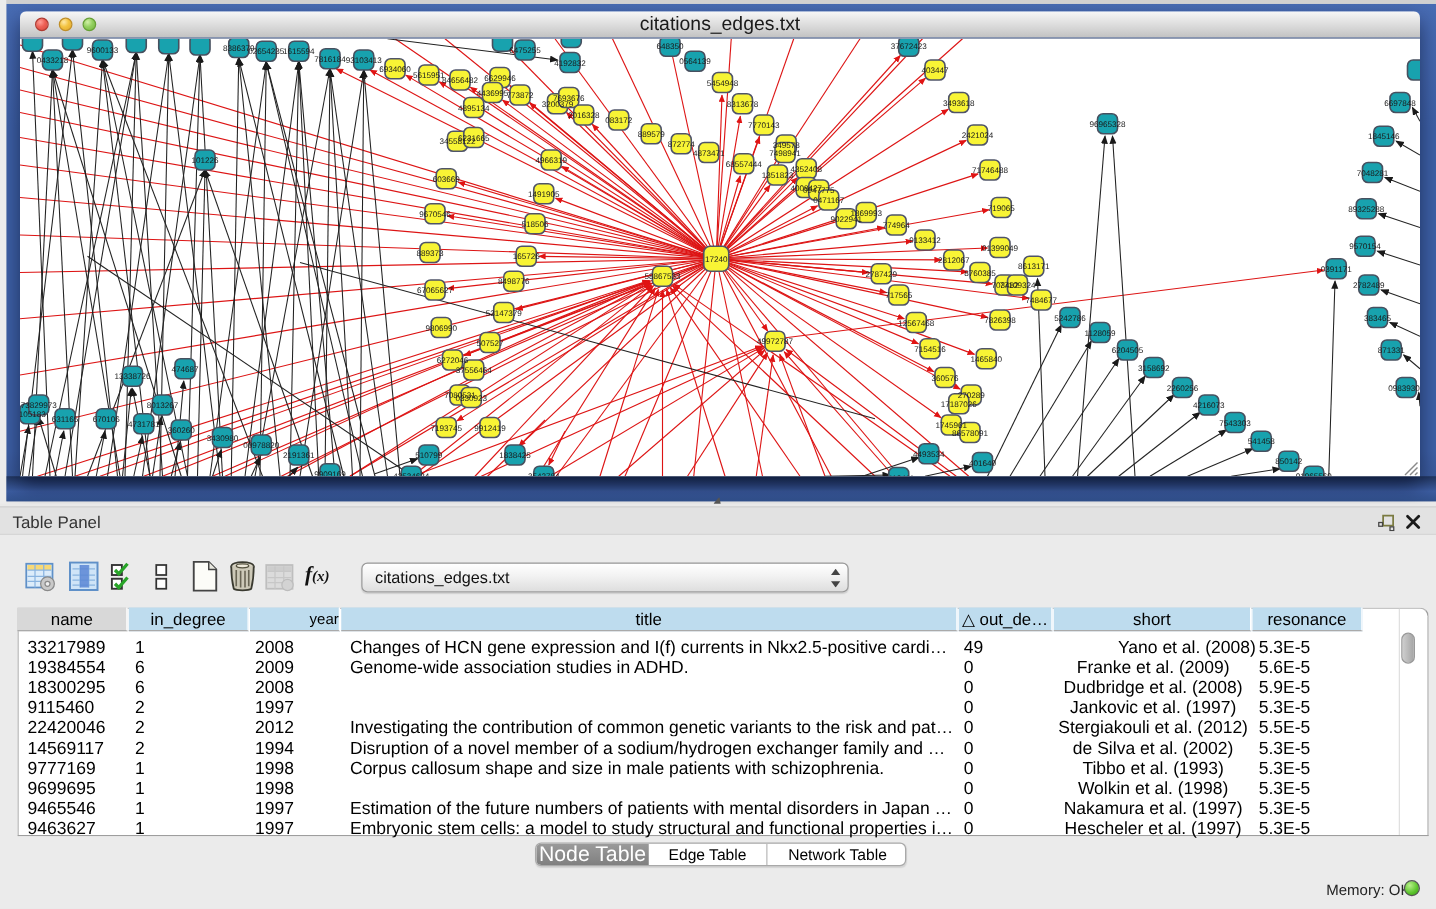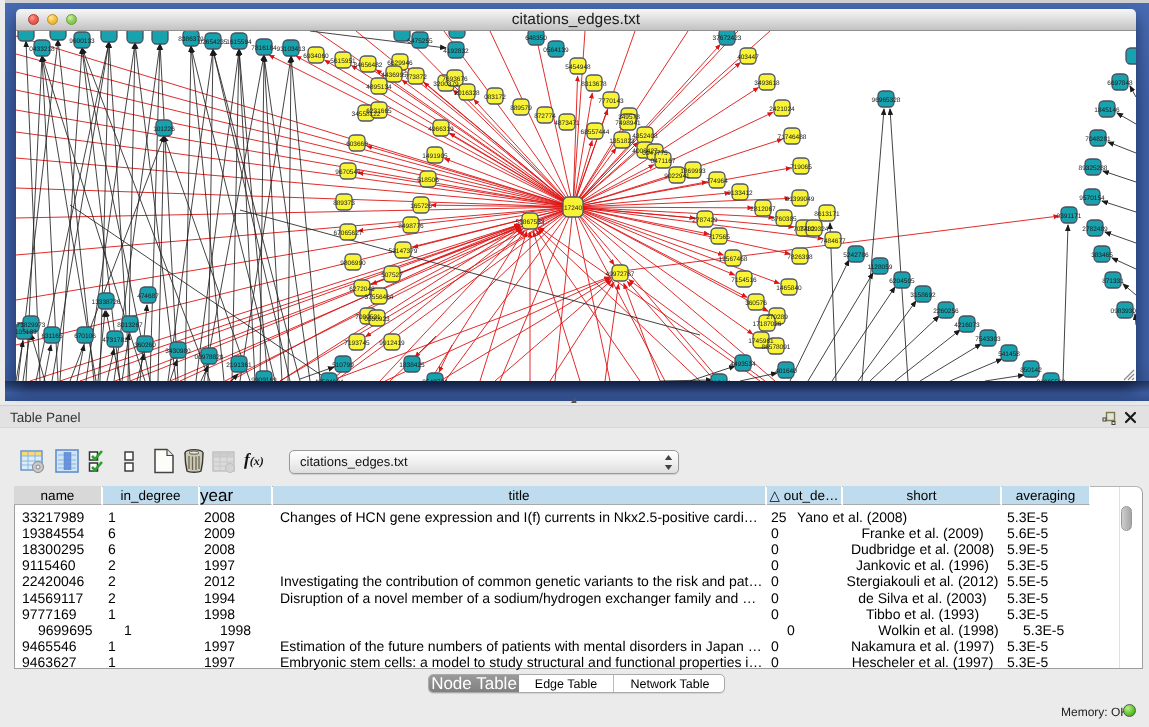--- a/index.html
+++ b/index.html
@@ -584,86 +584,88 @@
   <div class="abs" style="left:10px;top:0;font-size:13px;line-height:22px;color:#111">citations_edges.txt</div>
   <svg class="abs" style="left:374px;top:4px" width="9" height="15" viewBox="0 0 9 15">
     <path d="M4.5,0 L8.2,5 H0.8 Z" fill="#444"></path>
     <path d="M4.5,15 L8.2,10 H0.8 Z" fill="#444"></path>
   </svg>
 </div>
 
 <div class="abs" style="left:14px;top:486px;width:1129px;height:183px;background:#fff;border:1px solid #9e9e9e;border-top:1px solid #b5b5b5;border-radius:0 7px 0 0"></div>
 <div style="position:absolute;left:14px;top:486px;width:88px;height:19px;background:#d8d8d8;border-right:1px solid #fff;border-bottom:1px solid #aaa;text-align:center;line-height:19px;font-size:13.5px">name</div>
 <div style="position:absolute;left:103px;top:486px;width:96px;height:19px;background:#bedcee;border-right:1px solid #fff;border-bottom:1px solid #aaa;text-align:center;line-height:19px;font-size:13.5px">in_degree</div>
-<div style="position:absolute;left:200px;top:486px;width:72px;height:19px;background:#bedcee;border-right:1px solid #fff;border-bottom:1px solid #aaa;text-align:left;line-height:19px;font-size:17px">year</div>
+<div style="position:absolute;left:200px;top:486px;width:72px;height:19px;background:#bedcee;border-right:1px solid #fff;border-bottom:1px solid #aaa;text-align:right;line-height:19px;font-size:12px">year</div>
 <div style="position:absolute;left:273px;top:486px;width:493px;height:19px;background:#bedcee;border-right:1px solid #fff;border-bottom:1px solid #aaa;text-align:center;line-height:19px;font-size:13.5px">title</div>
 <div style="position:absolute;left:767px;top:486px;width:75px;height:19px;background:#bedcee;border-right:1px solid #fff;border-bottom:1px solid #aaa;text-align:center;line-height:19px;font-size:13.5px">△ out_de…</div>
 <div style="position:absolute;left:843px;top:486px;width:158px;height:19px;background:#bedcee;border-right:1px solid #fff;border-bottom:1px solid #aaa;text-align:center;line-height:19px;font-size:13.5px">short</div>
-<div style="position:absolute;left:1002px;top:486px;width:88px;height:19px;background:#bedcee;border-right:1px solid #fff;border-bottom:1px solid #aaa;text-align:center;line-height:19px;font-size:13.5px">averaging</div>
+<div style="position:absolute;left:1002px;top:486px;width:88px;height:19px;background:#bedcee;border-right:1px solid #fff;border-bottom:1px solid #aaa;text-align:center;line-height:19px;font-size:13.5px">resonance</div>
 <div style="position:absolute;left:0;top:0;width:1149px;height:727px;font-size:14px;color:#000;pointer-events:none">
 <div style="position:absolute;left:0;top:508.5px;width:1149px;height:17px;line-height:16px">
       <div style="position:absolute;left:22px;width:75px">33217989</div>
       <div style="position:absolute;left:108px;width:85px">1</div>
       <div style="position:absolute;left:204px;width:65px">2008</div>
       <div style="position:absolute;left:280px;width:483px;overflow:hidden;white-space:nowrap;text-overflow:ellipsis">Changes of HCN gene expression and I(f) currents in Nkx2.5-positive cardiomyocytes derived from embryonic stem cells</div>
-      <div style="position:absolute;left:771px;width:68px">25</div>
-      <div style="position:absolute;left:797px;width:159px;text-align:left">Yano et al. (2008)</div>
+      <div style="position:absolute;left:771px;width:68px">49</div>
+      <div style="position:absolute;left:870px;width:159px;text-align:center">Yano et al. (2008)</div>
       <div style="position:absolute;left:1007px;width:80px">5.3E-5</div>
     </div>
 <div style="position:absolute;left:0;top:524.7px;width:1149px;height:17px;line-height:16px">
       <div style="position:absolute;left:22px;width:75px">19384554</div>
       <div style="position:absolute;left:108px;width:85px">6</div>
       <div style="position:absolute;left:204px;width:65px">2009</div>
+      <div style="position:absolute;left:280px;width:483px;overflow:hidden;white-space:nowrap;text-overflow:ellipsis">Genome-wide association studies in ADHD.</div>
       <div style="position:absolute;left:771px;width:68px">0</div>
       <div style="position:absolute;left:843px;width:159px;text-align:center">Franke et al. (2009)</div>
       <div style="position:absolute;left:1007px;width:80px">5.6E-5</div>
     </div>
 <div style="position:absolute;left:0;top:540.9000000000001px;width:1149px;height:17px;line-height:16px">
       <div style="position:absolute;left:22px;width:75px">18300295</div>
       <div style="position:absolute;left:108px;width:85px">6</div>
       <div style="position:absolute;left:204px;width:65px">2008</div>
       <div style="position:absolute;left:771px;width:68px">0</div>
       <div style="position:absolute;left:843px;width:159px;text-align:center">Dudbridge et al. (2008)</div>
       <div style="position:absolute;left:1007px;width:80px">5.9E-5</div>
     </div>
 <div style="position:absolute;left:0;top:557.1000000000001px;width:1103px;height:17px;line-height:16px">
       <div style="position:absolute;left:22px;width:75px">9115460</div>
       <div style="position:absolute;left:108px;width:85px">2</div>
       <div style="position:absolute;left:204px;width:65px">1997</div>
       <div style="position:absolute;left:771px;width:68px">0</div>
-      <div style="position:absolute;left:843px;width:159px;text-align:center">Jankovic et al. (1996)</div>
+      <div style="position:absolute;left:843px;width:159px;text-align:center">Jankovic et al. (1997)</div>
       <div style="position:absolute;left:1007px;width:80px">5.3E-5</div>
     </div>
 <div style="position:absolute;left:0;top:573.3000000000002px;width:1149px;height:17px;line-height:16px">
       <div style="position:absolute;left:22px;width:75px">22420046</div>
       <div style="position:absolute;left:108px;width:85px">2</div>
       <div style="position:absolute;left:204px;width:65px">2012</div>
       <div style="position:absolute;left:280px;width:483px;overflow:hidden;white-space:nowrap;text-overflow:ellipsis">Investigating the contribution of common genetic variants to the risk and pathogenesis of ADHD</div>
       <div style="position:absolute;left:771px;width:68px">0</div>
       <div style="position:absolute;left:843px;width:159px;text-align:center">Stergiakouli et al. (2012)</div>
       <div style="position:absolute;left:1007px;width:80px">5.5E-5</div>
     </div>
 <div style="position:absolute;left:0;top:589.5000000000002px;width:1149px;height:17px;line-height:16px">
       <div style="position:absolute;left:22px;width:75px">14569117</div>
       <div style="position:absolute;left:108px;width:85px">2</div>
       <div style="position:absolute;left:204px;width:65px">1994</div>
       <div style="position:absolute;left:280px;width:483px;overflow:hidden;white-space:nowrap;text-overflow:ellipsis">Disruption of a novel member of a sodium/hydrogen exchanger family and DOCK3 is associated with an attention deficit</div>
       <div style="position:absolute;left:771px;width:68px">0</div>
-      <div style="position:absolute;left:843px;width:159px;text-align:center">de Silva et al. (2003)</div>
+      <div style="position:absolute;left:843px;width:159px;text-align:center">de Silva et al. (2002)</div>
       <div style="position:absolute;left:1007px;width:80px">5.3E-5</div>
     </div>
 <div style="position:absolute;left:0;top:605.7000000000003px;width:1149px;height:17px;line-height:16px">
       <div style="position:absolute;left:22px;width:75px">9777169</div>
       <div style="position:absolute;left:108px;width:85px">1</div>
       <div style="position:absolute;left:204px;width:65px">1998</div>
+      <div style="position:absolute;left:280px;width:483px;overflow:hidden;white-space:nowrap;text-overflow:ellipsis">Corpus callosum shape and size in male patients with schizophrenia.</div>
       <div style="position:absolute;left:771px;width:68px">0</div>
       <div style="position:absolute;left:843px;width:159px;text-align:center">Tibbo et al. (1993)</div>
       <div style="position:absolute;left:1007px;width:80px">5.3E-5</div>
     </div>
-<div style="position:absolute;left:16px;top:621.9000000000003px;width:1007px;height:17px;line-height:16px">
+<div style="position:absolute;left:0;top:621.9000000000003px;width:1007px;height:17px;line-height:16px">
       <div style="position:absolute;left:22px;width:75px">9699695</div>
       <div style="position:absolute;left:108px;width:85px">1</div>
       <div style="position:absolute;left:204px;width:65px">1998</div>
       <div style="position:absolute;left:771px;width:68px">0</div>
       <div style="position:absolute;left:843px;width:159px;text-align:center">Wolkin et al. (1998)</div>
       <div style="position:absolute;left:1007px;width:80px">5.3E-5</div>
     </div>
 <div style="position:absolute;left:0;top:638.1000000000004px;width:1149px;height:17px;line-height:16px">
       <div style="position:absolute;left:22px;width:75px">9465546</div>
       <div style="position:absolute;left:108px;width:85px">1</div>

